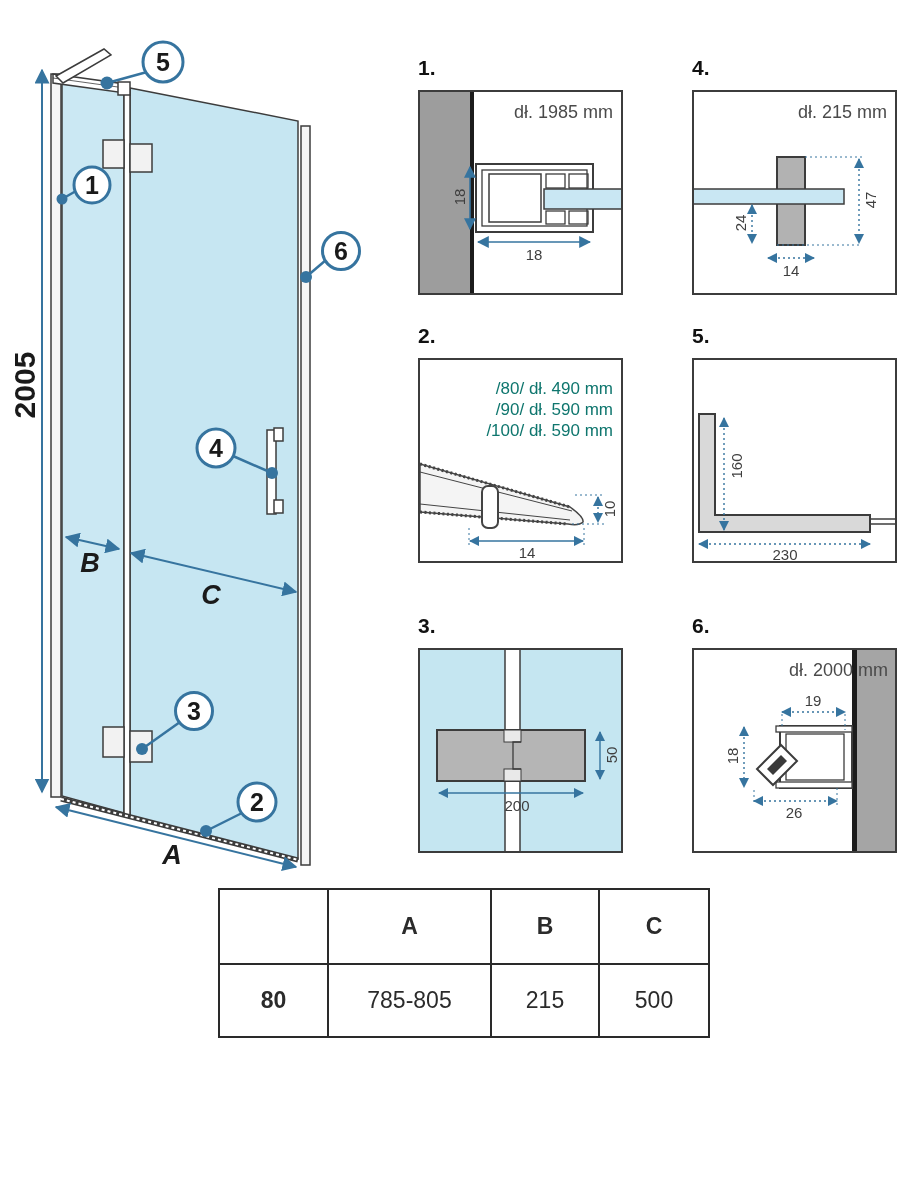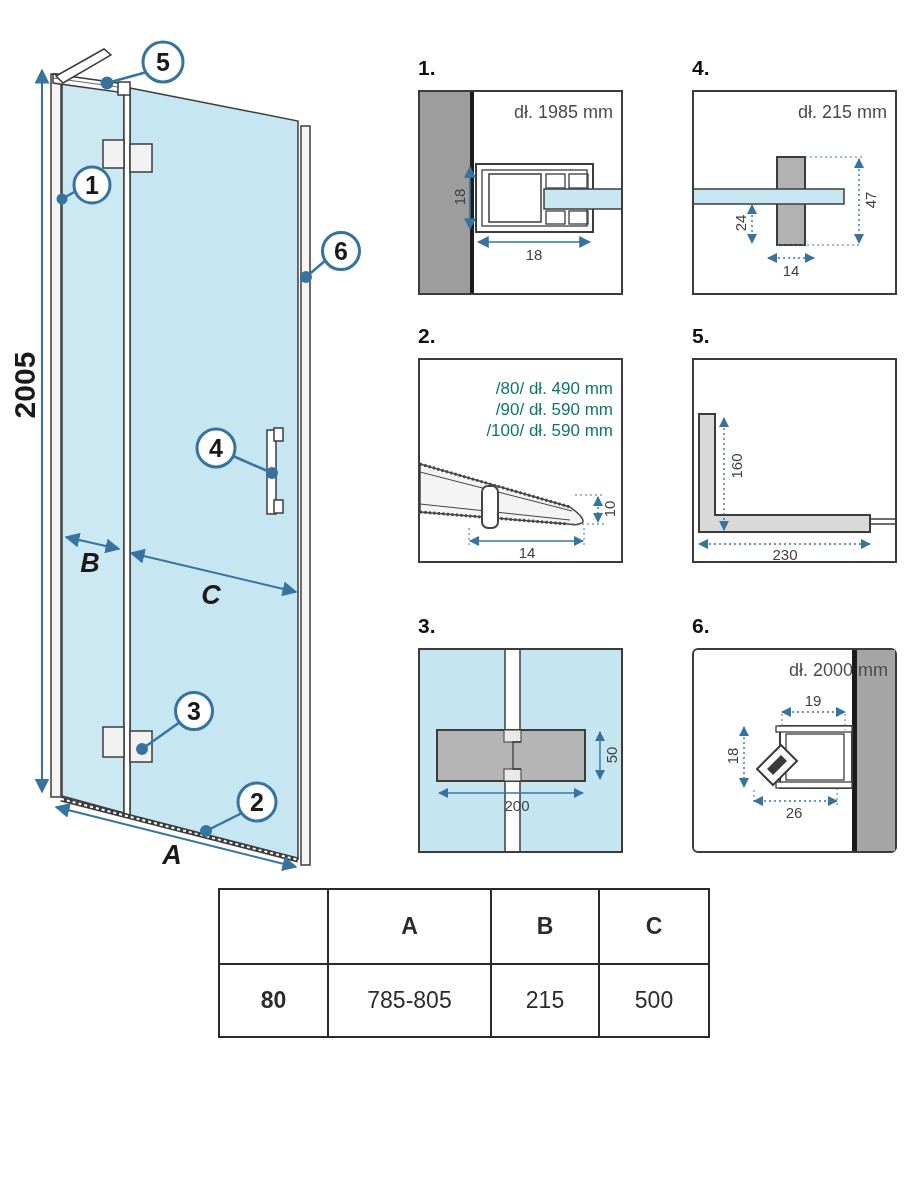--- a/index.html
+++ b/index.html
@@ -201,21 +201,21 @@
       <rect x="84" y="119" width="17" height="12" fill="#e9e9e9" stroke="#3c3c3c" stroke-width="1"></rect>
       <path d="M101,92 L93,92 L93,119 L101,119" fill="none" stroke="#3c3c3c" stroke-width="1.3"></path>
       <line x1="180" y1="82" x2="180" y2="129" stroke="#36749f" stroke-width="1.4" marker-start="url(#arr)" marker-end="url(#arr)"></line>
       <line x1="19" y1="143" x2="163" y2="143" stroke="#36749f" stroke-width="1.4" marker-start="url(#arr)" marker-end="url(#arr)"></line>
     </svg>
     <span class="dim-label vert" style="left:191px;top:105px;">50</span>
     <span class="dim-label" style="left:97px;top:155px;">200</span>
   </div>
 
   <div class="panel-num" style="left:692px;top:614px;">6.</div>
-  <div class="panel-box" style="left:692px;top:648px;border-radius:6px;">
+  <div class="panel-box" style="left:692px;top:648px;">
     <svg width="201" height="201" viewBox="0 0 201 201">
       <rect x="163" y="0" width="38" height="201" fill="#a5a5a5"></rect>
       <rect x="158" y="0" width="5" height="201" fill="#1c1c1c"></rect>
       <rect x="86" y="76" width="72" height="62" fill="#ffffff" stroke="#3c3c3c" stroke-width="2"></rect>
       <rect x="82" y="76" width="76" height="6" fill="#ffffff" stroke="#3c3c3c" stroke-width="1.3"></rect>
       <rect x="82" y="132" width="76" height="6" fill="#ffffff" stroke="#3c3c3c" stroke-width="1.3"></rect>
       <rect x="92" y="84" width="58" height="46" fill="none" stroke="#3c3c3c" stroke-width="1.3"></rect>
       <polygon points="87,95 103,111 79,135 63,119" fill="#ffffff" stroke="#3c3c3c" stroke-width="2"></polygon>
       <polygon points="93,111 87,105 73,119 79,125" fill="#3a3a3a"></polygon>
       <line x1="88" y1="64" x2="88" y2="76" stroke="#36749f" stroke-width="1" stroke-dasharray="2 3"></line>

